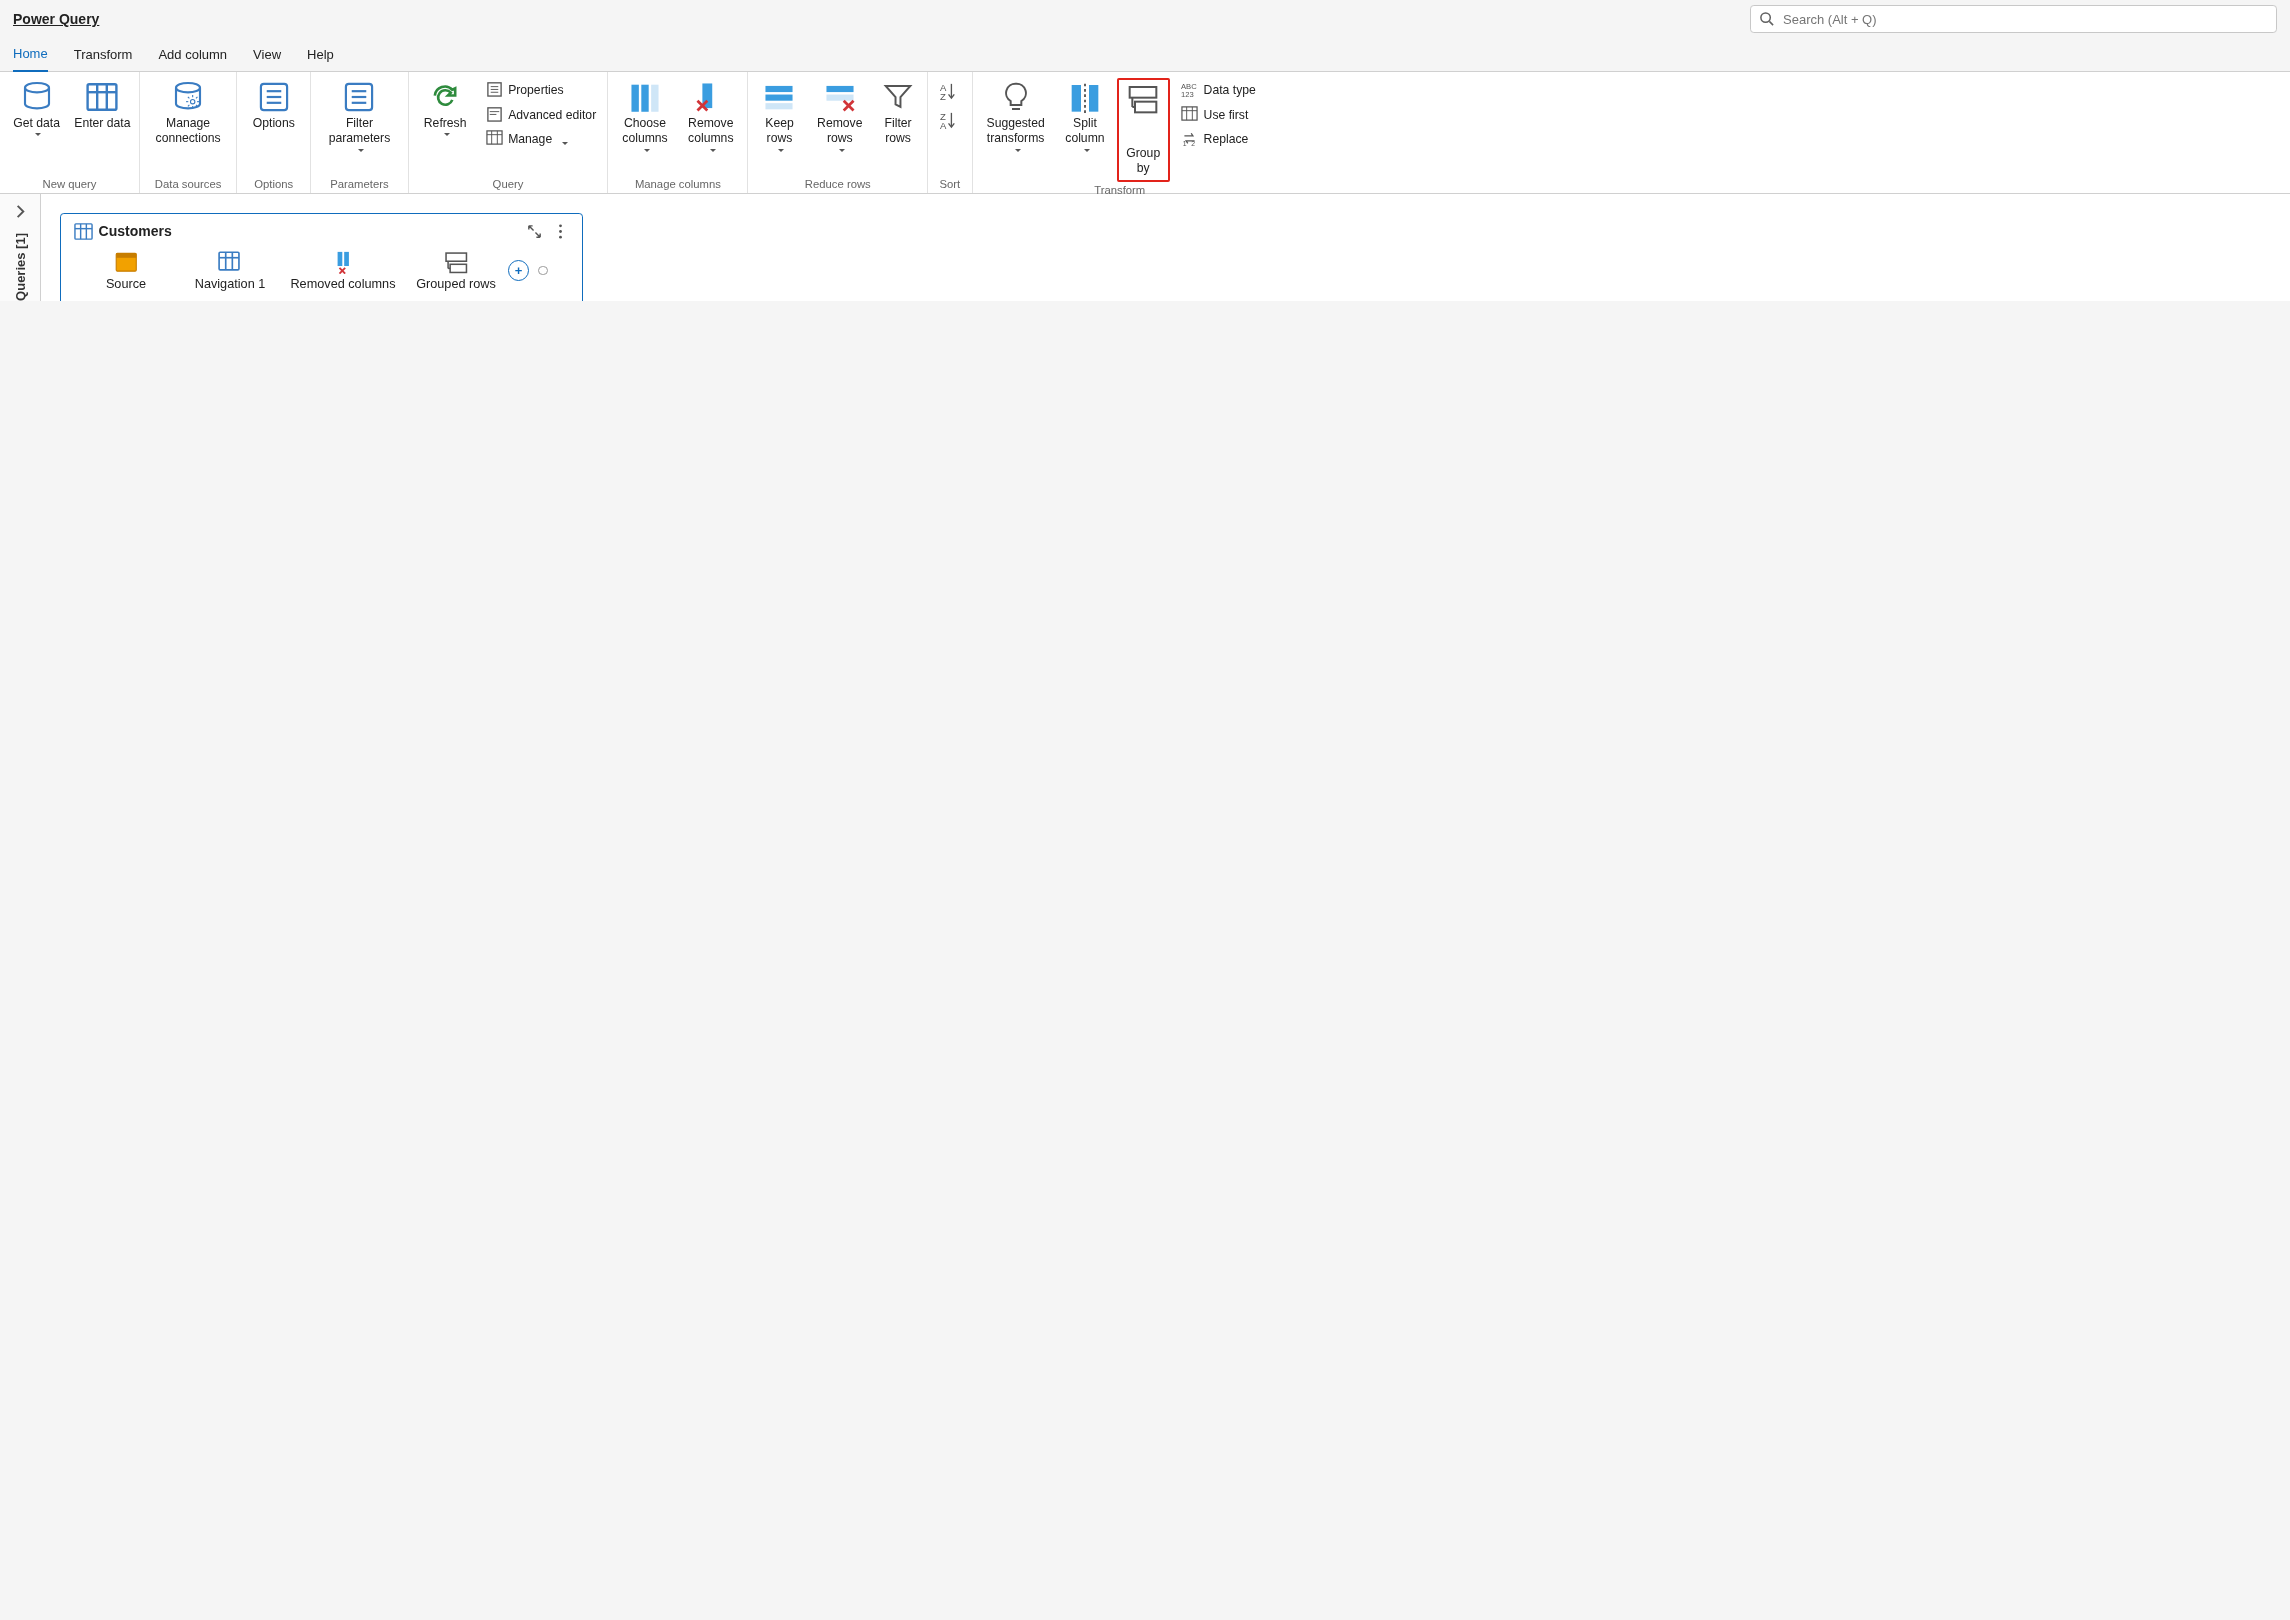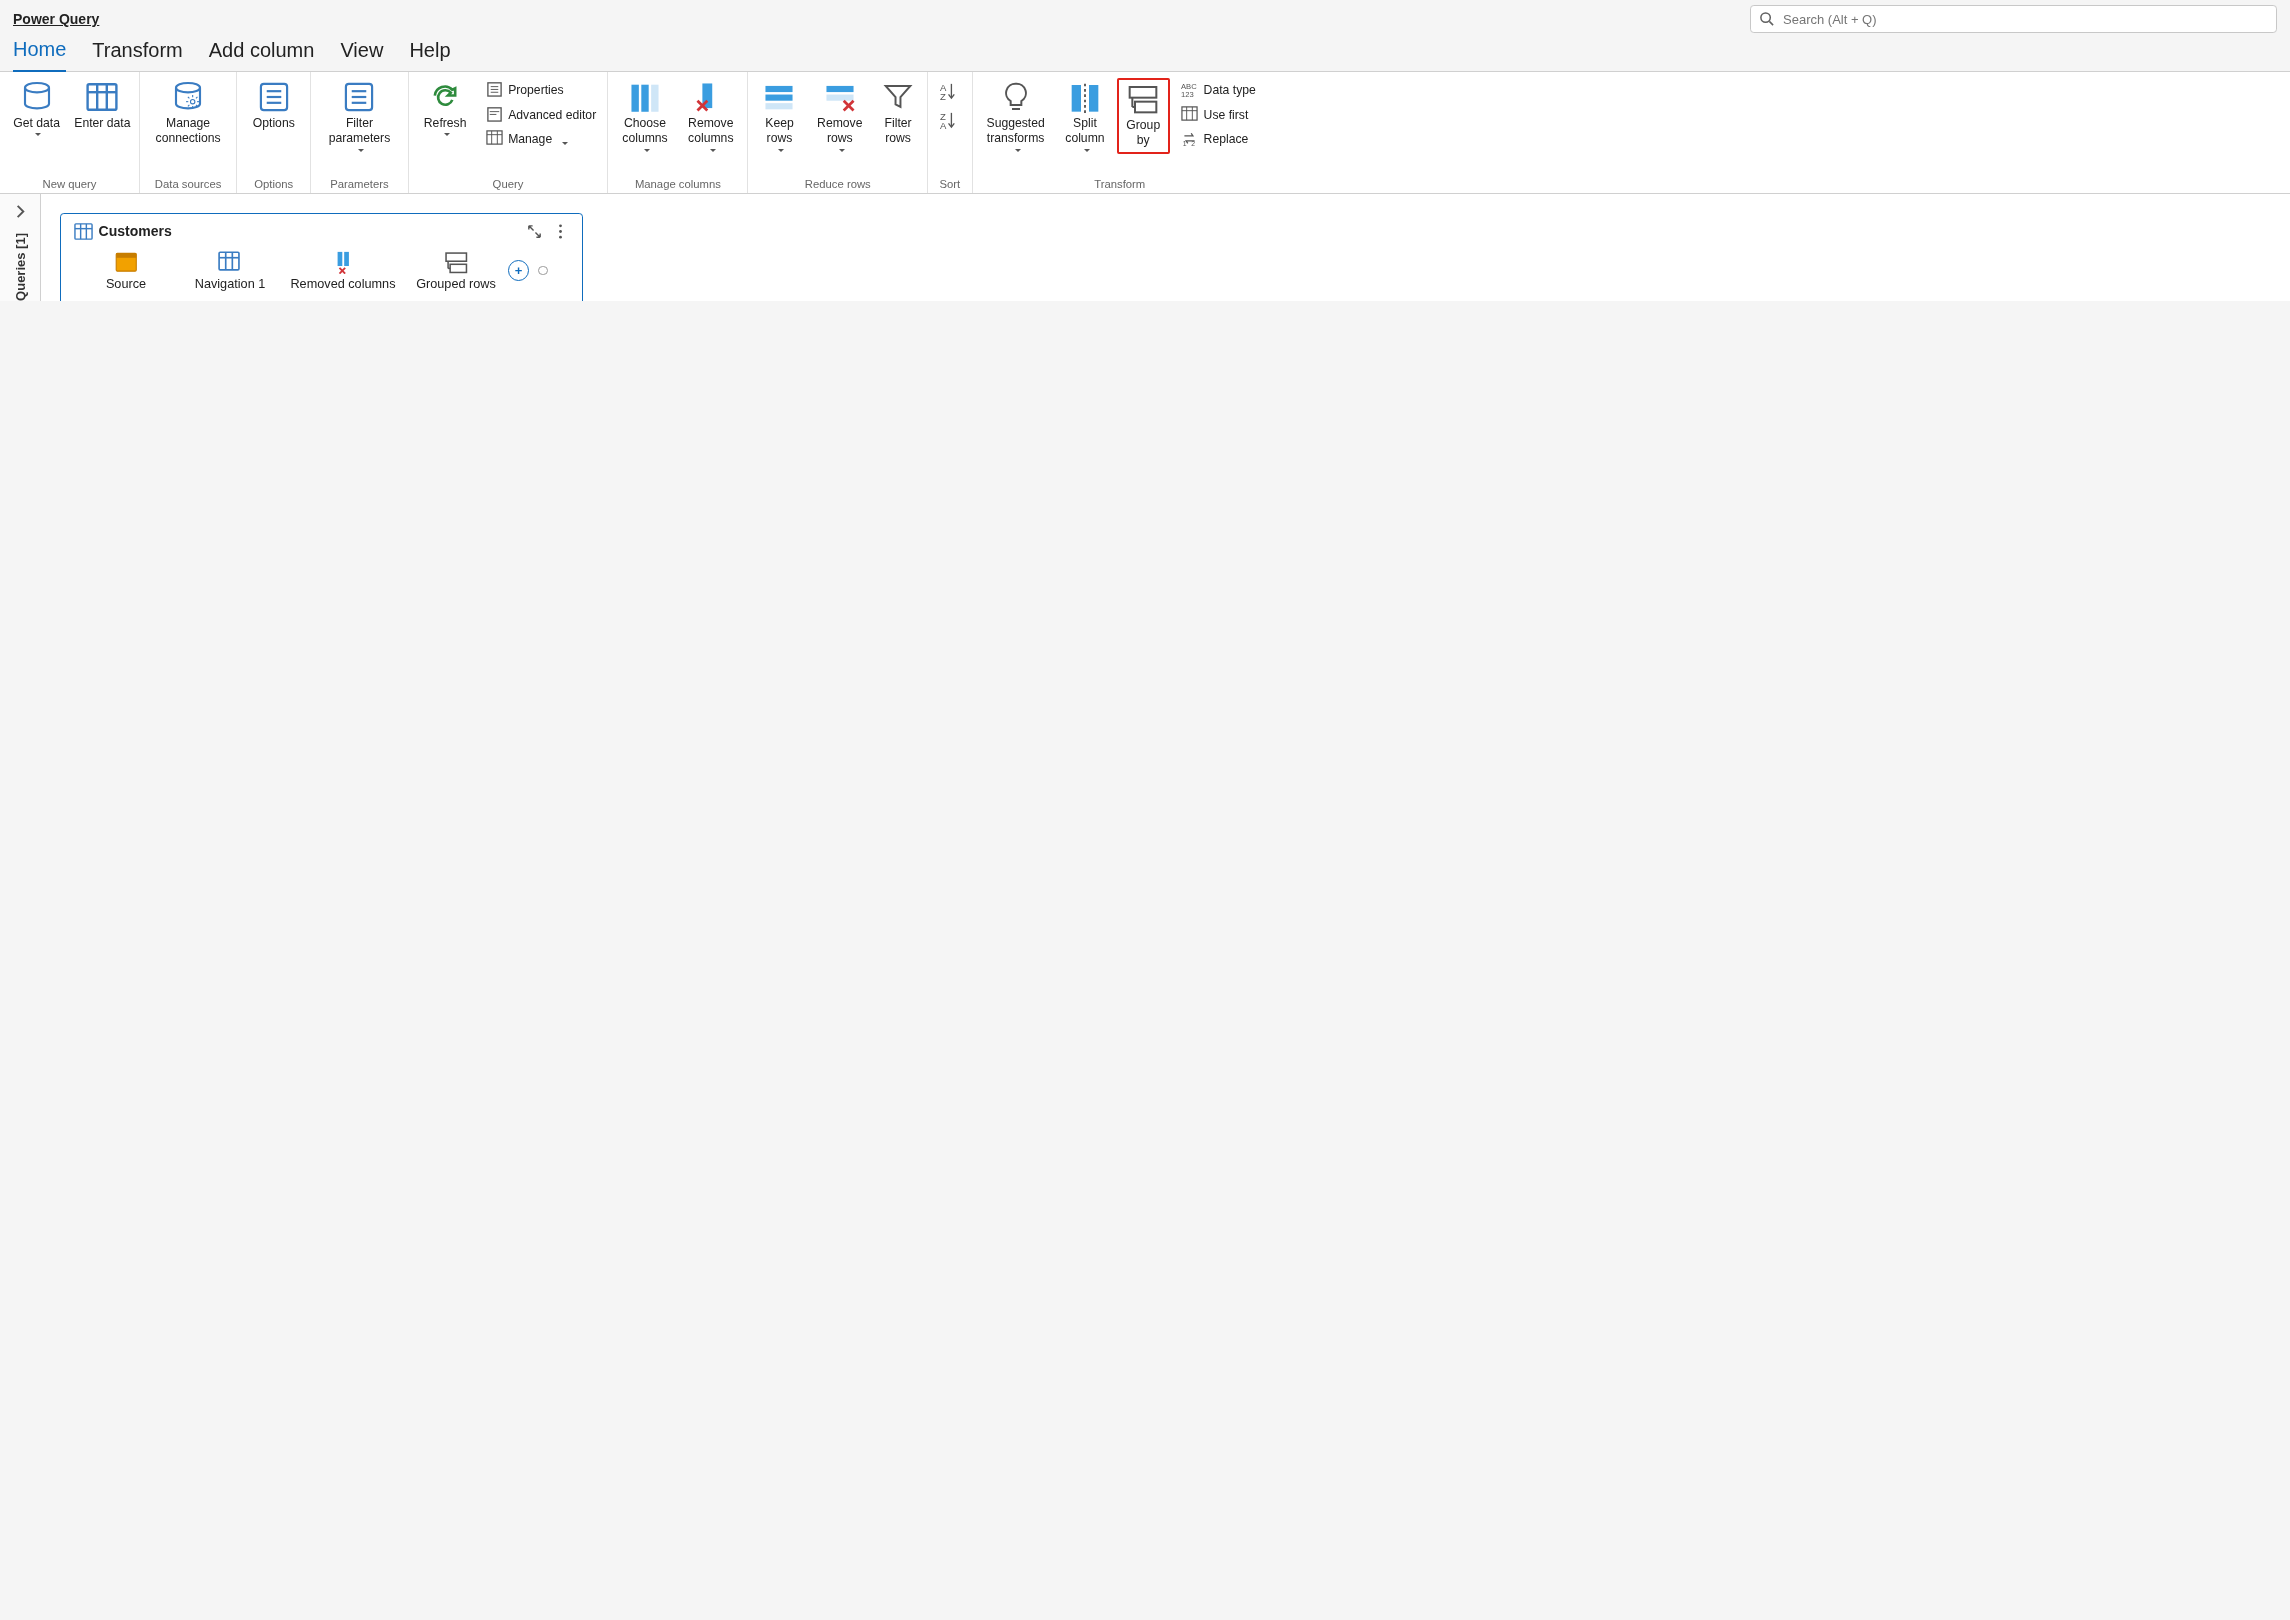--- a/index.html
+++ b/index.html
@@ -7,34 +7,34 @@
 
   
   .titlebar { display:flex; align-items:center; height:38px; padding:0 13px; background:#f5f5f5;text-decoration:underline;}
   .titlebar .title { font-size:14px; font-weight:600; }
   .search-wrap { margin-left:auto; width:527px; height:28px; position:relative;border-radius:6px; }
   .search-wrap input { width:100%; height:100%; border:0.9px solid #c8c8c8; border-radius:3.8px; padding:0 9.4px 0 32px; background:#fff; font-size:13px;}
   .search-ico { position:absolute; left:8.5px; top:5.6px; width:16px; height:16px; }
 
   
   .tabs { display:flex; align-items:flex-end; gap:26px; padding:0 13px; height:34px; border-bottom:0.9px solid #d0d0d0; background:#f5f5f5;}
-  .tab { padding-bottom:9.4px; font-size:20px; cursor:pointer; }
+  .tab { padding-bottom:9.4px; font-size:13px; cursor:pointer; }
   .tab.active { color:#0f6cbd; border-bottom:2.8px solid #0f6cbd; margin-bottom:-0.9px; font-weight:400;}
 
   
   .ribbon { display:flex; background:#fff; border-bottom:0.9px solid #d0d0d0; height:122px;}
   .rgroup { display:flex; flex-direction:column; justify-content:space-between; border-right:0.9px solid #e2e2e2; padding:5.6px 5.6px 2.8px 5.6px;}
   .rgroup .items { display:flex; align-items:flex-start; gap:3.8px; flex:1;}
   .rgroup .glabel { text-align:center; font-size:11.3px; color:#666; padding-top:1.9px;}
   .rbtn-lg { display:flex; flex-direction:column; align-items:center; justify-content:flex-start; width:62px; padding:3.8px 1.9px; text-align:center; cursor:pointer; font-size:12.2px; line-height:1.25; border-radius:2.8px;}
   .rbtn-lg .ico { width:32px; height:32px; margin-bottom:2.8px;}
   .rbtn-sm { display:flex; align-items:flex-end; gap:5.6px; padding:2.8px 5.6px; cursor:pointer; font-size:12.2px; border-radius:2.8px; white-space:nowrap;}
   .rbtn-sm .ico { width:17px; height:17px;}
   .vstack { display:flex; flex-direction:column; justify-content:flex-start; gap:1.9px;}
-  .red-box { border:2.8px solid #e2231a; border-radius:1.9px;}
+  .red-box { border:2.8px solid #e2231a; border-radius:1.9px;gap:28px;}
 
   
   .body { display:flex; height:calc(100% - 194px); position:relative;}
   .sidebar { width:41px; border-right:0.9px solid #d0d0d0; background:#fafafa; display:flex; flex-direction:column; align-items:center; padding-top:9.4px;}
   .sidebar .chev { width:17px; height:17px; margin-bottom:13px; cursor:pointer;}
   .sidebar .vtxt { writing-mode:vertical-rl; transform:rotate(180deg); font-size:13px; color:#333; font-weight:600;}
 
   .canvas { flex:1; position:relative; background:#fff;}
   .diagram { position:absolute; left:19px; top:19px; width:523px; border:1.9px solid #0f6cbd; border-radius:3.8px; background:#fff; padding:7.5px 13px 13px 13px;}
   .diagram-head { display:flex; align-items:center; font-weight:600; font-size:14px;}

